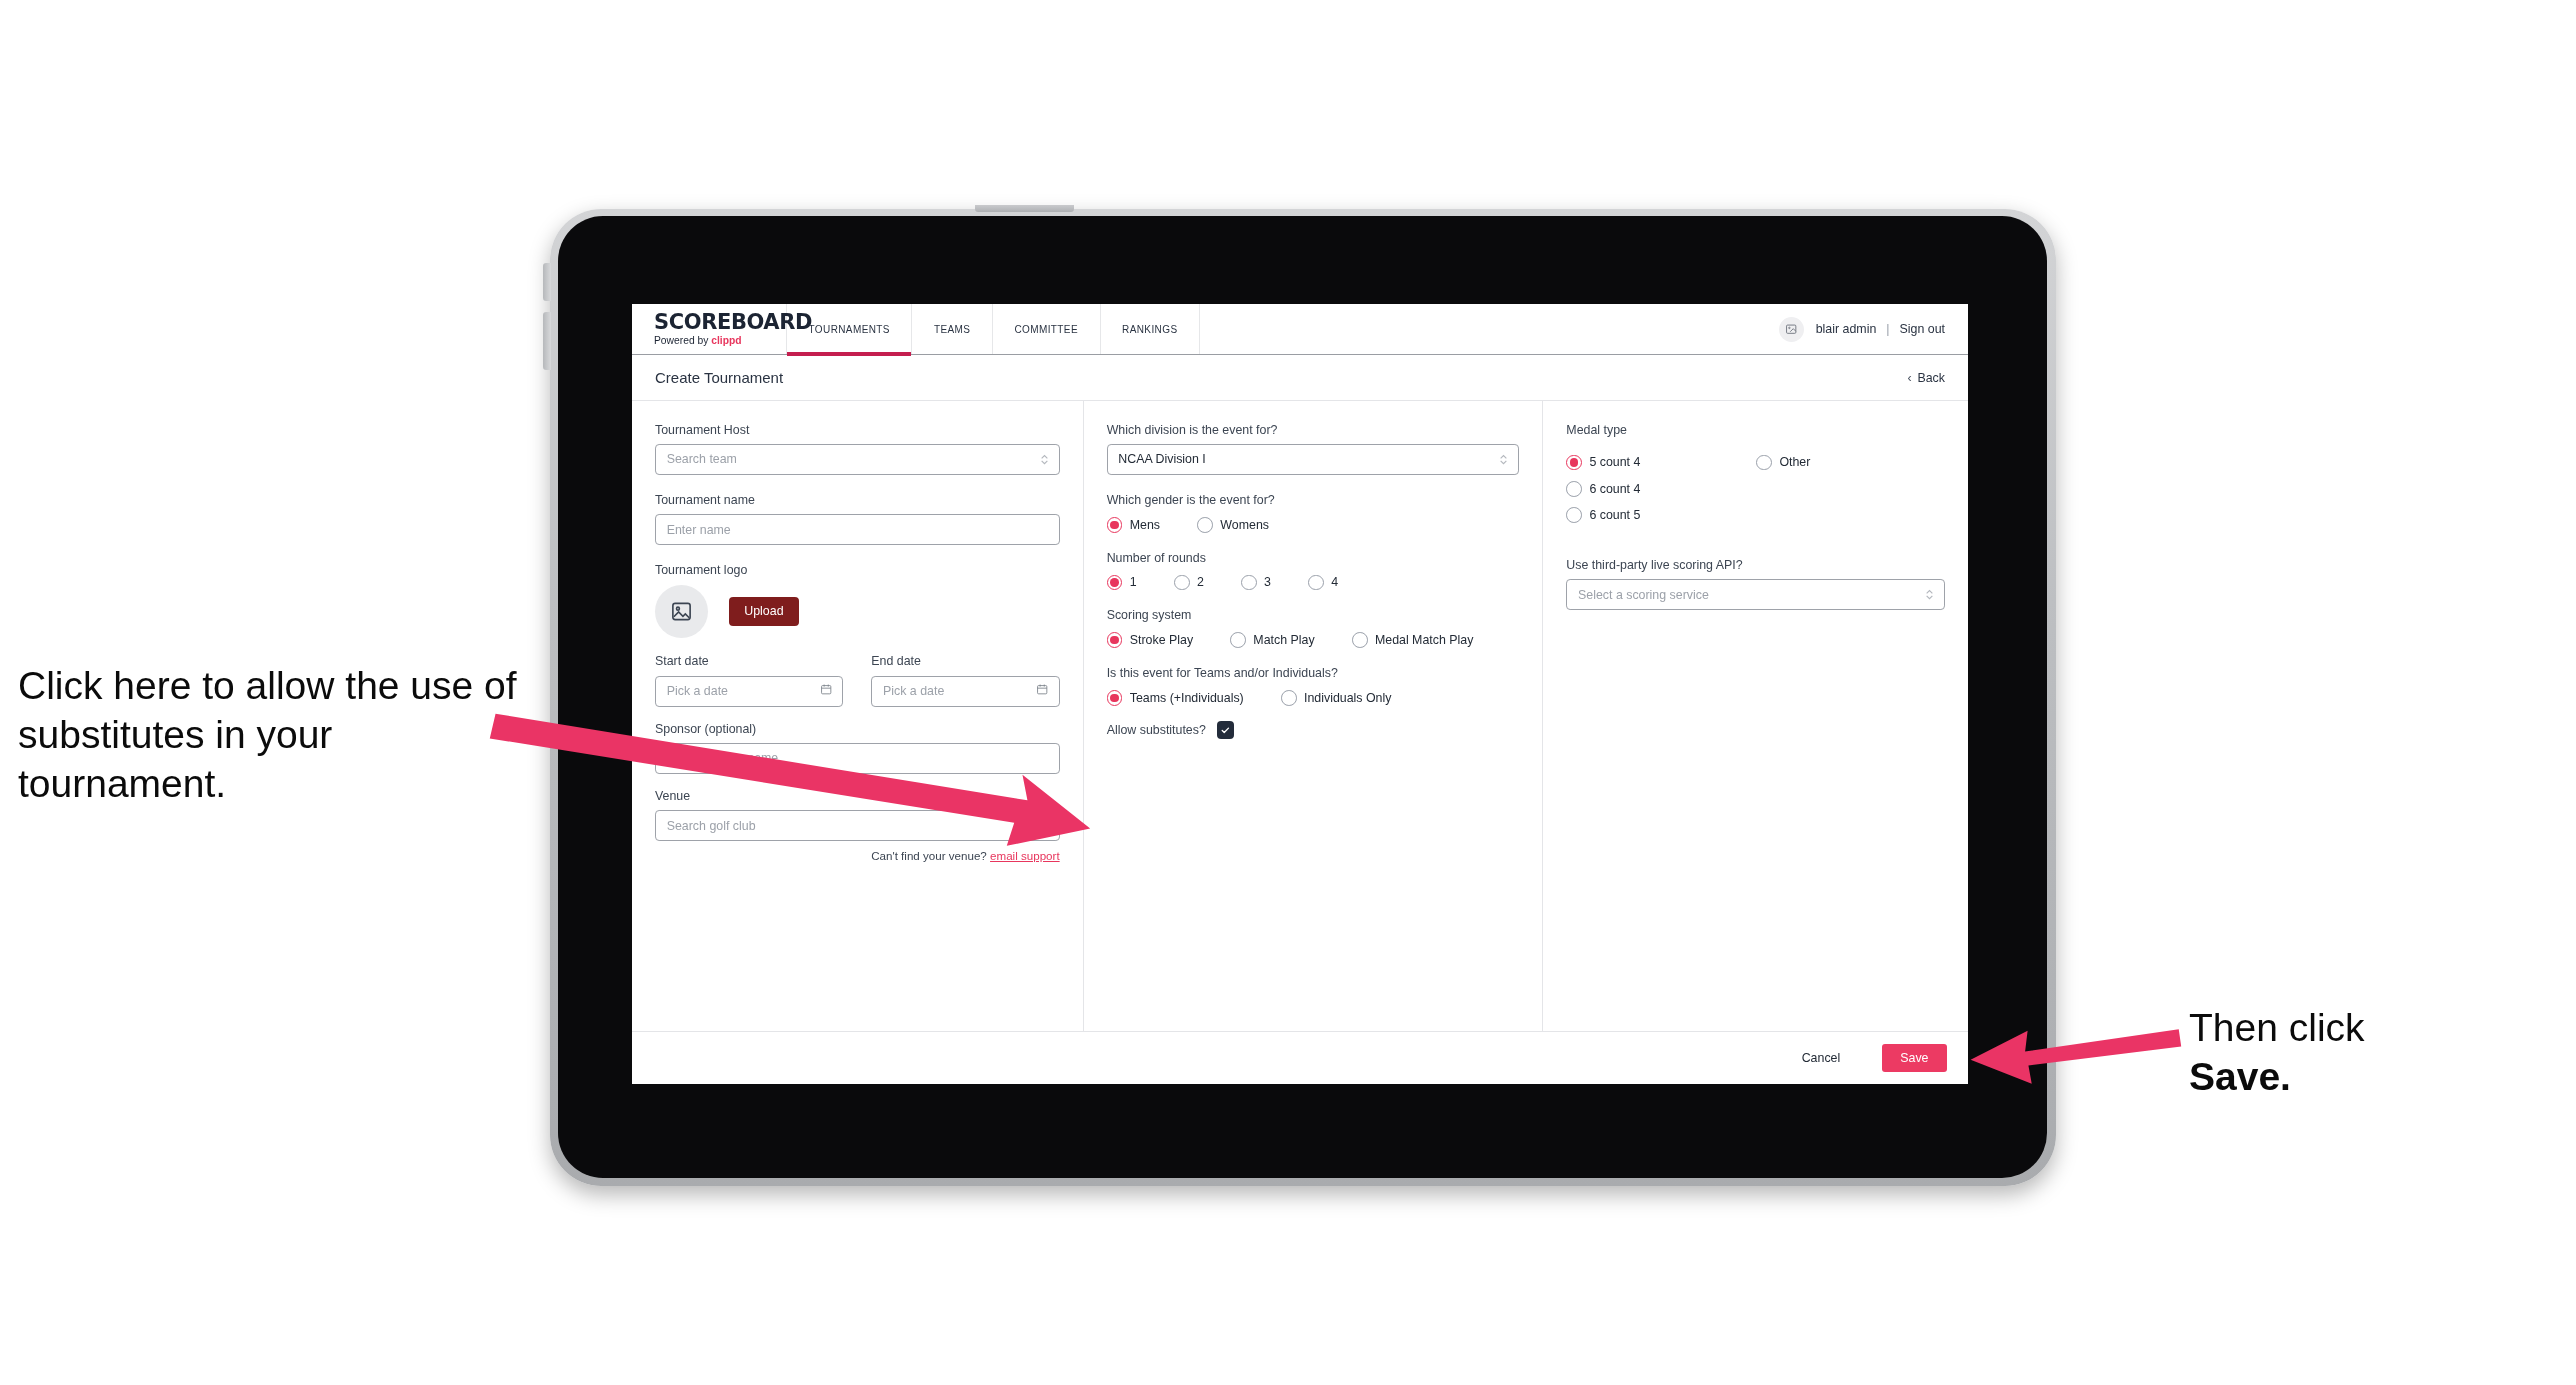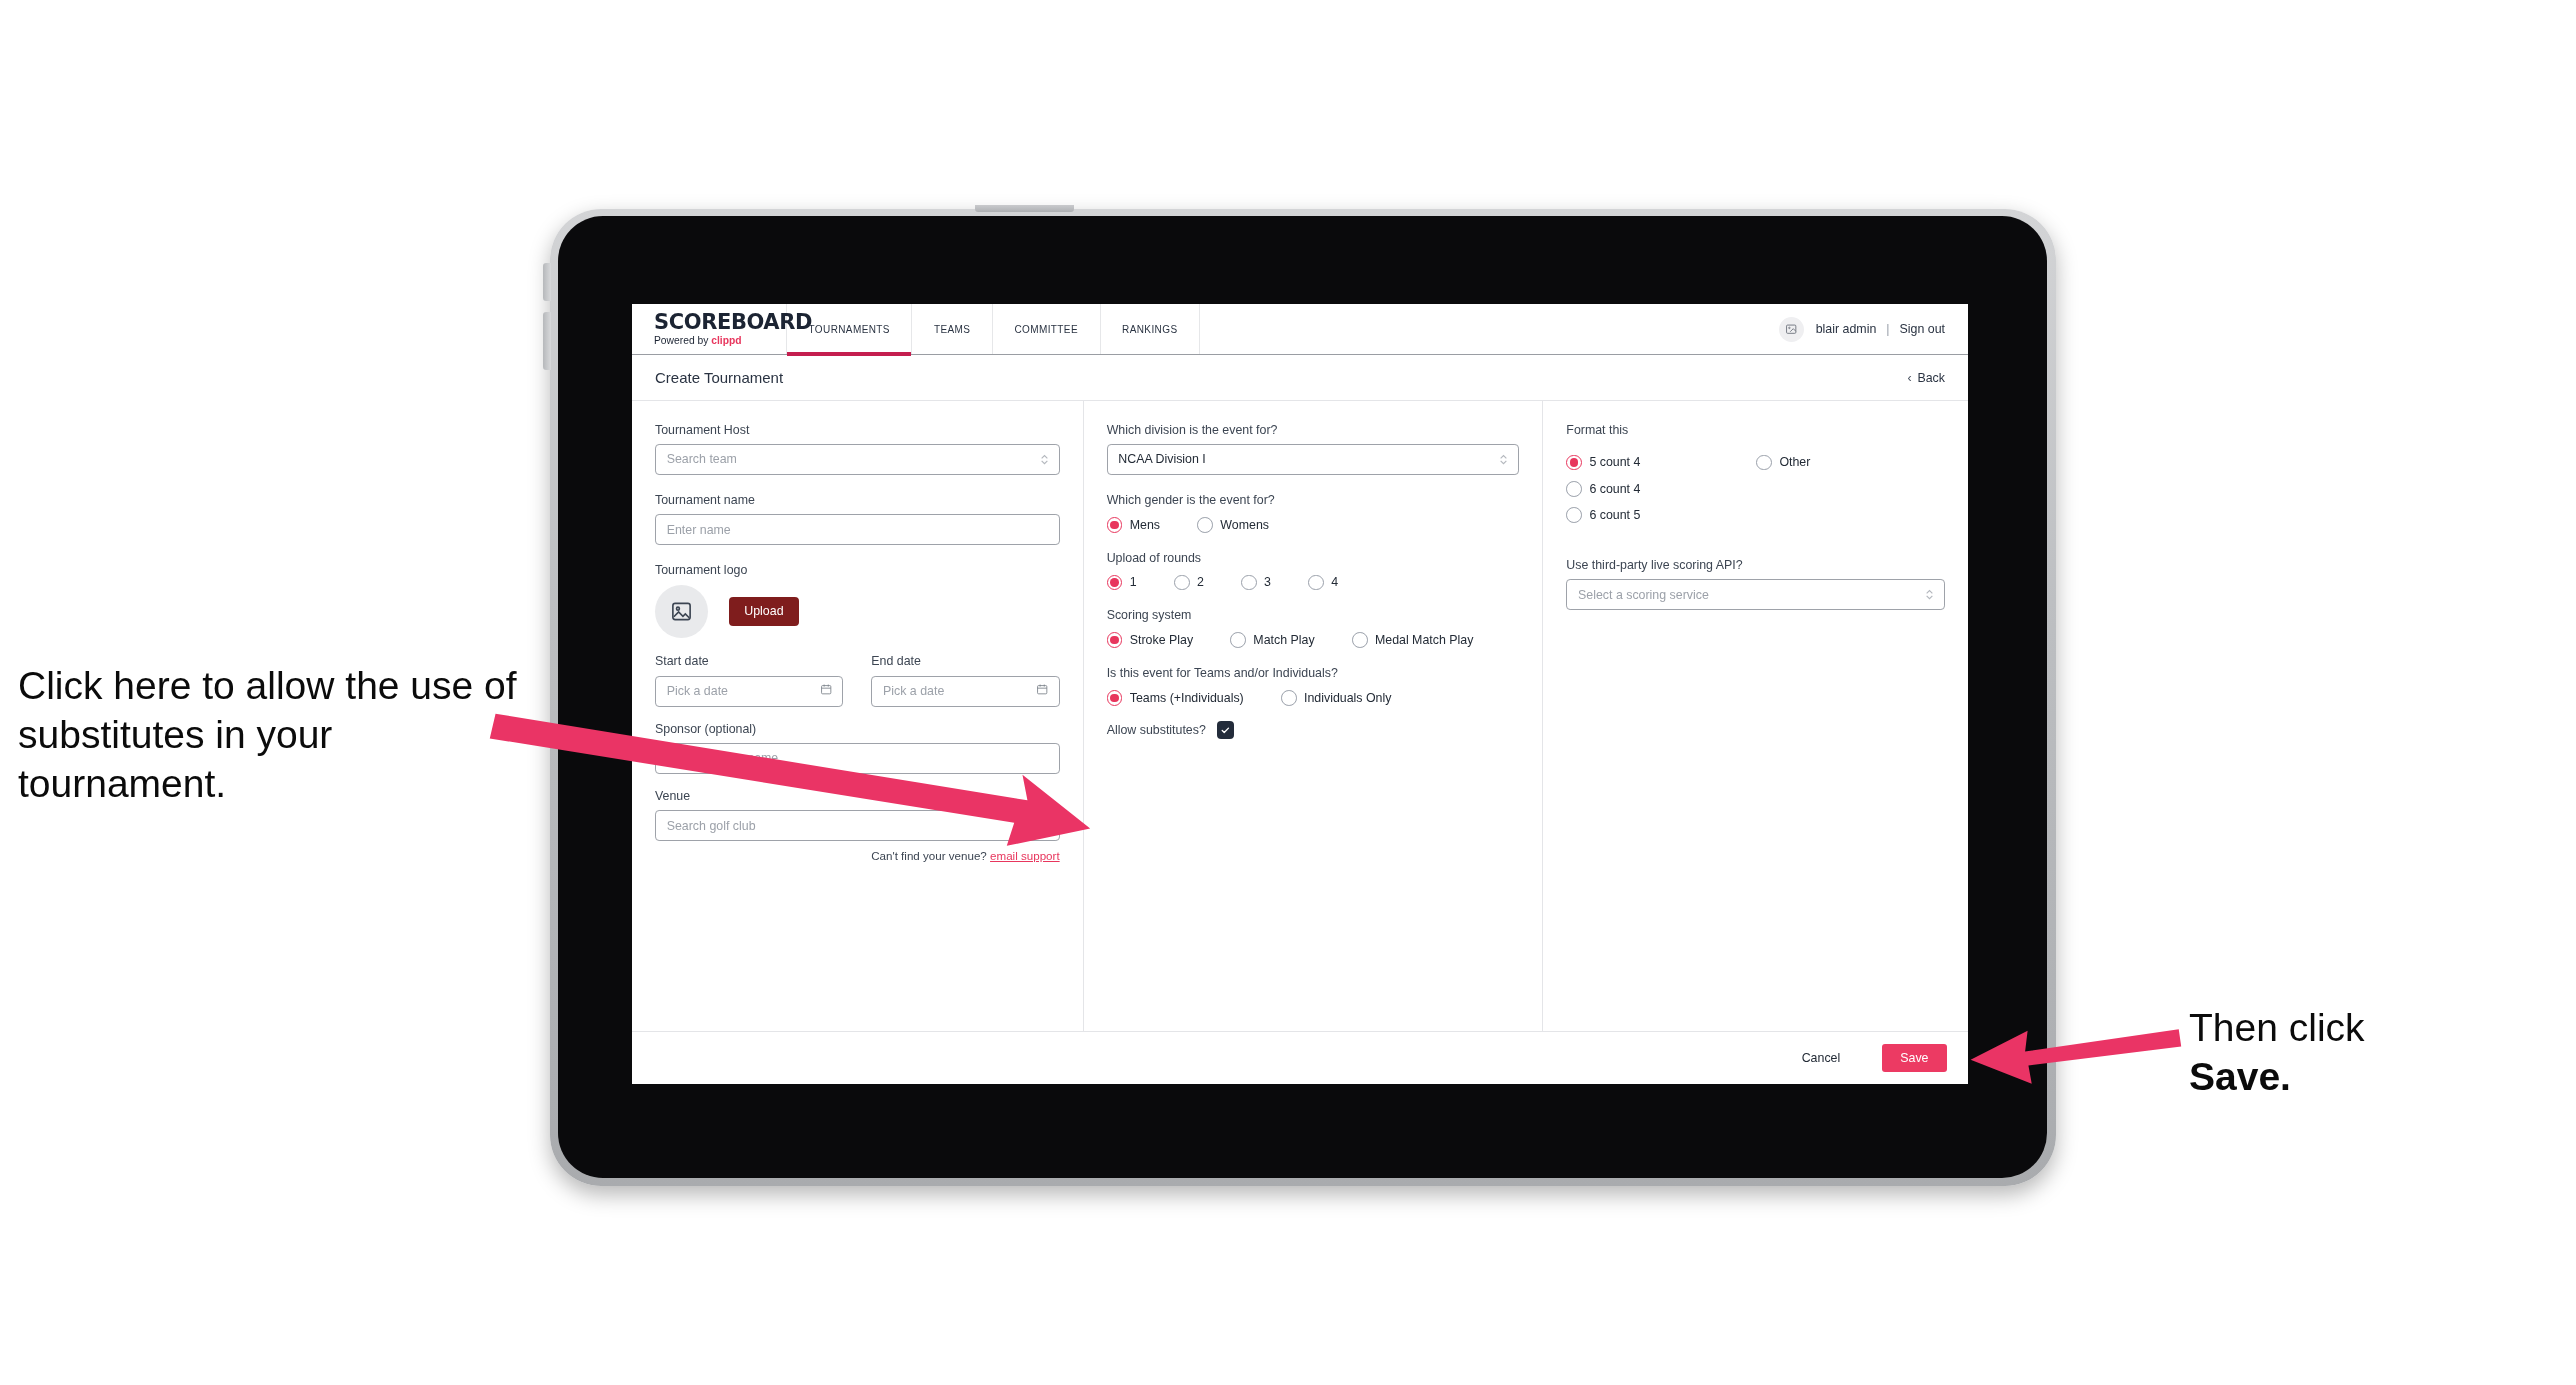--- a/index.html
+++ b/index.html
@@ -540,21 +540,21 @@
           <div class="radio-item">
             <span class="radio on"></span>
             <span class="radio-label">Mens</span>
           </div>
           <div class="radio-item">
             <span class="radio"></span>
             <span class="radio-label">Womens</span>
           </div>
         </div>
 
-        <div class="fieldlabel gap-l">Upload of rounds</div>
+        <div class="fieldlabel gap-l">Number of rounds</div>
         <div class="radio-row">
           <div class="radio-item">
             <span class="radio on"></span>
             <span class="radio-label">1</span>
           </div>
           <div class="radio-item">
             <span class="radio"></span>
             <span class="radio-label">2</span>
           </div>
           <div class="radio-item">
@@ -599,21 +599,21 @@
           <span class="check-label">Allow substitutes?</span>
           <span class="checkbox">
             <svg width="10.7" height="10.7" viewBox="0 0 24 24" fill="none" stroke="#ffffff" stroke-width="3" stroke-linecap="round" stroke-linejoin="round">
                 <path d="M5 12.5l4.5 4.5L19 7"></path>
               </svg>
           </span>
         </div>
       </div>
 
       <div class="col col3">
-        <div class="fieldlabel">Format this</div>
+        <div class="fieldlabel">Medal type</div>
 
         <div class="fmt-grid">
           <div class="fmt-col-a vstack">
             <div class="radio-item">
               <span class="radio on"></span>
               <span class="radio-label">5 count 4</span>
             </div>
             <div class="radio-item">
               <span class="radio"></span>
               <span class="radio-label">6 count 4</span>

